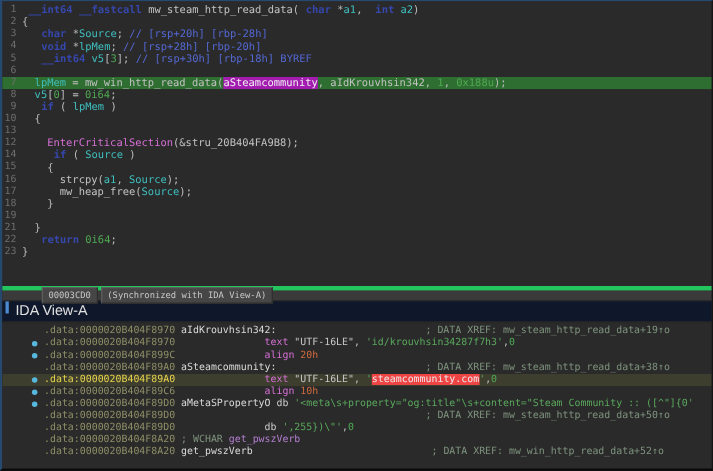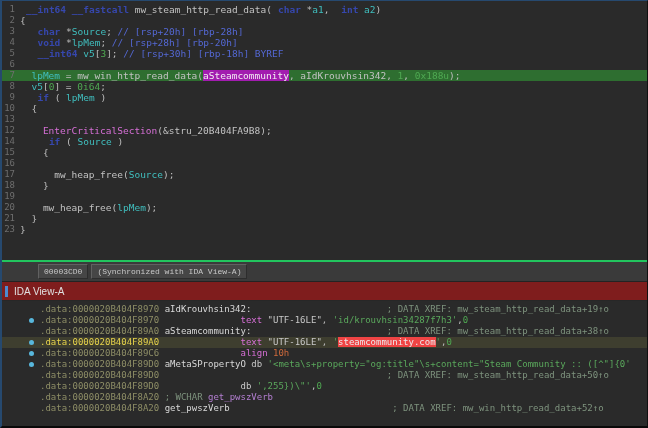--- a/index.html
+++ b/index.html
@@ -30,33 +30,33 @@
   .tk-lbl{color:#d9d9d9;}
   .tk-ins{color:#d66fd6;}
   .tk-dbk{color:#c8c8c8;}
   .tk-str{color:#5aa85c;}
   .tk-strhl{background:#ef4444;color:#eceaec;}
   .tk-opn{color:#cf6a3c;}
   .tk-xref{color:#7e937e;}
   .tk-wch{color:#b47fd2;}
   
   .statusbar{
-    height:22px;background:#3a3a3a;border-top:2px solid #22c55e;border-bottom:1px solid #232323;
-    display:flex;align-items:center;padding-left:36px;box-sizing:border-box;font-family:Liberation Mono, monospace;
+    height:14px;background:#3a3a3a;border-top:4px solid #22c55e;border-bottom:1px solid #232323;
+    display:flex;align-items:center;padding-left:36px;box-sizing:border-box;
   }
   .sb-box{
     display:inline-block;background:#464646;color:#c8c8c8;font-size:8px;line-height:11px;
     padding:1px 5px;margin-right:3px;white-space:pre;
     border:1px solid;border-color:#616161 #2d2d2d #2d2d2d #616161;
   }
   
   .paneltitle{
-    height:19px;background:#7f1d1d;border-bottom:1px solid #272727;
-    display:flex;align-items:center;box-sizing:border-box;
-    font-family:"Liberation Sans",sans-serif;font-size:10px;color:#e0e0e0;
+    height:19px;background:#0f172a;border-bottom:1px solid #272727;
+    display:flex;box-sizing:border-box;
+    font-family:"Liberation Sans",sans-serif;font-size:13px;color:#e0e0e0;
   }
   .accent{width:3px;height:11px;background:#4d8ad0;margin:0 6px 0 3px;flex:0 0 3px;}
   
   .disasm{height:129px;padding-top:3px;overflow:hidden;background:#2a2a2a;}
   .da-row{position:relative;padding-left:38px;line-height:11px;font-size:9px;white-space:pre;}
   .da-row.hl{background:#3e3e2f;}
   .da-dot{position:absolute;left:27px;top:3px;width:5px;height:5px;border-radius:50%;background:#58b7dc;}
 </style>
 </head>
 <body>
@@ -113,56 +113,58 @@
       <div class="pc-line">
         <span class="pc-num">14</span>
         <span class="pc-code"><span class="tk-pl">    </span><span class="tk-kw">if</span><span class="tk-pl"> ( </span><span class="tk-var">Source</span><span class="tk-pl"> )</span></span>
       </div>
       <div class="pc-line">
         <span class="pc-num">15</span>
         <span class="pc-code"><span class="tk-pl">    {</span></span>
       </div>
       <div class="pc-line">
         <span class="pc-num">16</span>
+        <span class="pc-code"><span class="tk-pl">      </span><span class="tk-fn">strcpy</span><span class="tk-pl">(</span><span class="tk-var">a1</span><span class="tk-pl">, </span><span class="tk-var">Source</span><span class="tk-pl">);</span></span>
       </div>
       <div class="pc-line">
         <span class="pc-num">17</span>
         <span class="pc-code"><span class="tk-pl">      </span><span class="tk-fn">mw_heap_free</span><span class="tk-pl">(</span><span class="tk-var">Source</span><span class="tk-pl">);</span></span>
       </div>
       <div class="pc-line">
         <span class="pc-num">18</span>
         <span class="pc-code"><span class="tk-pl">    }</span></span>
       </div>
       <div class="pc-line">
         <span class="pc-num">19</span>
       </div>
       <div class="pc-line">
-        <span class="pc-num">20</span>
-        <span class="pc-code"><span class="tk-pl">    </span><span class="tk-fn">mw_heap_free</span><span class="tk-pl">(</span><span class="tk-var">lpMem</span><span class="tk-pl">);</span></span>
+        <span class="pc-num">21</span>
+        <span class="pc-code"><span class="tk-pl">  }</span></span>
       </div>
       <div class="pc-line">
-        <span class="pc-num">21</span>
-        <span class="pc-code"><span class="tk-pl">  }</span></span>
+        <span class="pc-num">22</span>
+        <span class="pc-code"><span class="tk-pl">  </span><span class="tk-kw">return</span><span class="tk-pl"> </span><span class="tk-num">0i64</span><span class="tk-pl">;</span></span>
       </div>
       <div class="pc-line">
         <span class="pc-num">23</span>
         <span class="pc-code"><span class="tk-pl">}</span></span>
       </div>
     </div>
   <div class="statusbar" id="sb">
       <span class="sb-box">00003CD0</span>
       <span class="sb-box">(Synchronized with IDA View-A)</span>
     </div>
   <div class="paneltitle">
     <span class="accent"></span>
     <span>IDA View-A</span>
   </div>
   <div class="disasm" id="da">
       <div class="da-row"><span class="tk-addr">.data:0000020B404F8970</span><span class="tk-pl"> </span><span class="tk-lbl">aIdKrouvhsin342:</span><span class="tk-pl">                         </span><span class="tk-xref">; DATA XREF: mw_steam_http_read_data+19↑o</span></div>
       <div class="da-row"><span class="da-dot"></span><span class="tk-addr">.data:0000020B404F8970</span><span class="tk-pl">               </span><span class="tk-ins">text</span><span class="tk-pl"> </span><span class="tk-dbk">"UTF-16LE"</span><span class="tk-pl">, </span><span class="tk-str">'id/krouvhsin34287f7h3'</span><span class="tk-pl">,</span><span class="tk-num">0</span></div>
+      <div class="da-row"><span class="da-dot"></span><span class="tk-addr">.data:0000020B404F899C</span><span class="tk-pl">               </span><span class="tk-ins">align</span><span class="tk-pl"> </span><span class="tk-opn">20h</span></div>
       <div class="da-row"><span class="tk-addr">.data:0000020B404F89A0</span><span class="tk-pl"> </span><span class="tk-lbl">aSteamcommunity:</span><span class="tk-pl">                         </span><span class="tk-xref">; DATA XREF: mw_steam_http_read_data+38↑o</span></div>
       <div class="da-row hl"><span class="da-dot"></span><span class="tk-addrhl">.data:0000020B404F89A0</span><span class="tk-pl">               </span><span class="tk-ins">text</span><span class="tk-pl"> </span><span class="tk-dbk">"UTF-16LE"</span><span class="tk-pl">, </span><span class="tk-str">'</span><span class="tk-strhl">steamcommunity.com</span><span class="tk-str">'</span><span class="tk-pl">,</span><span class="tk-num">0</span></div>
       <div class="da-row"><span class="da-dot"></span><span class="tk-addr">.data:0000020B404F89C6</span><span class="tk-pl">               </span><span class="tk-ins">align</span><span class="tk-pl"> </span><span class="tk-opn">10h</span></div>
       <div class="da-row"><span class="da-dot"></span><span class="tk-addr">.data:0000020B404F89D0</span><span class="tk-pl"> </span><span class="tk-lbl">aMetaSPropertyO</span><span class="tk-pl"> </span><span class="tk-dbk">db</span><span class="tk-pl"> </span><span class="tk-str">'&lt;meta\s+property="og:title"\s+content="Steam Community :: ([^"]{0'</span></div>
       <div class="da-row"><span class="tk-addr">.data:0000020B404F89D0</span><span class="tk-pl">                                          </span><span class="tk-xref">; DATA XREF: mw_steam_http_read_data+50↑o</span></div>
       <div class="da-row"><span class="tk-addr">.data:0000020B404F89D0</span><span class="tk-pl">               </span><span class="tk-dbk">db</span><span class="tk-pl"> </span><span class="tk-str">',255})\"'</span><span class="tk-pl">,</span><span class="tk-num">0</span></div>
       <div class="da-row"><span class="tk-addr">.data:0000020B404F8A20</span><span class="tk-pl"> </span><span class="tk-xref">; WCHAR </span><span class="tk-wch">get_pwszVerb</span></div>
       <div class="da-row"><span class="tk-addr">.data:0000020B404F8A20</span><span class="tk-pl"> </span><span class="tk-lbl">get_pwszVerb</span><span class="tk-pl">                              </span><span class="tk-xref">; DATA XREF: mw_win_http_read_data+52↑o</span></div>
     </div>
 </div>

